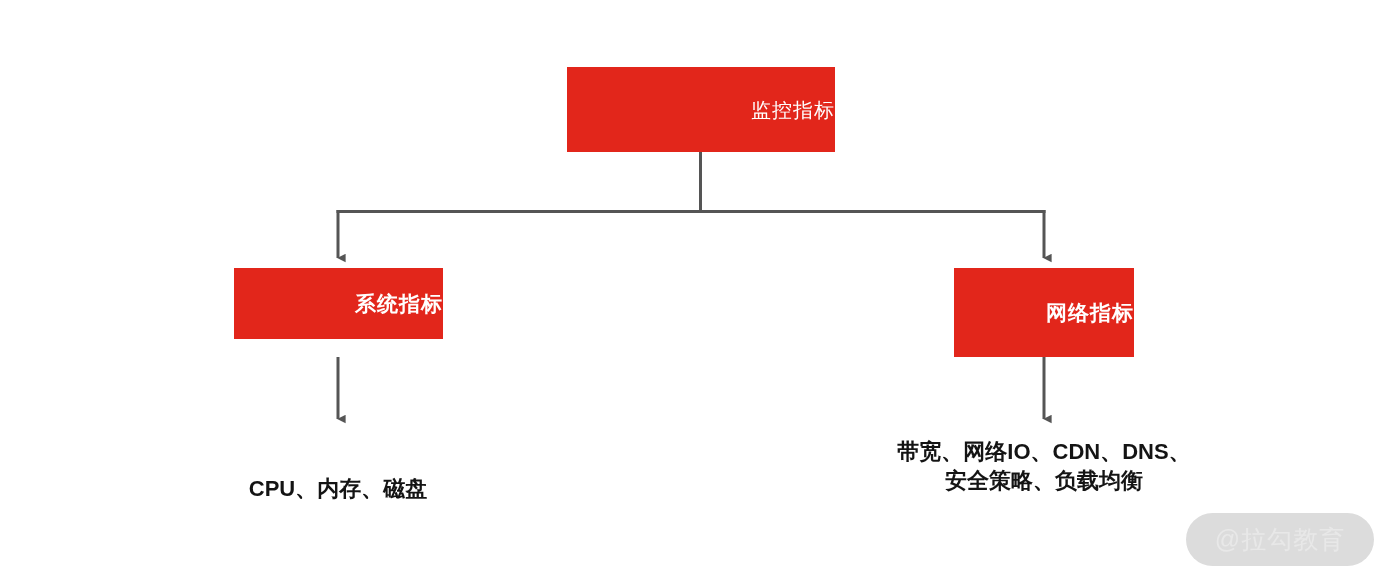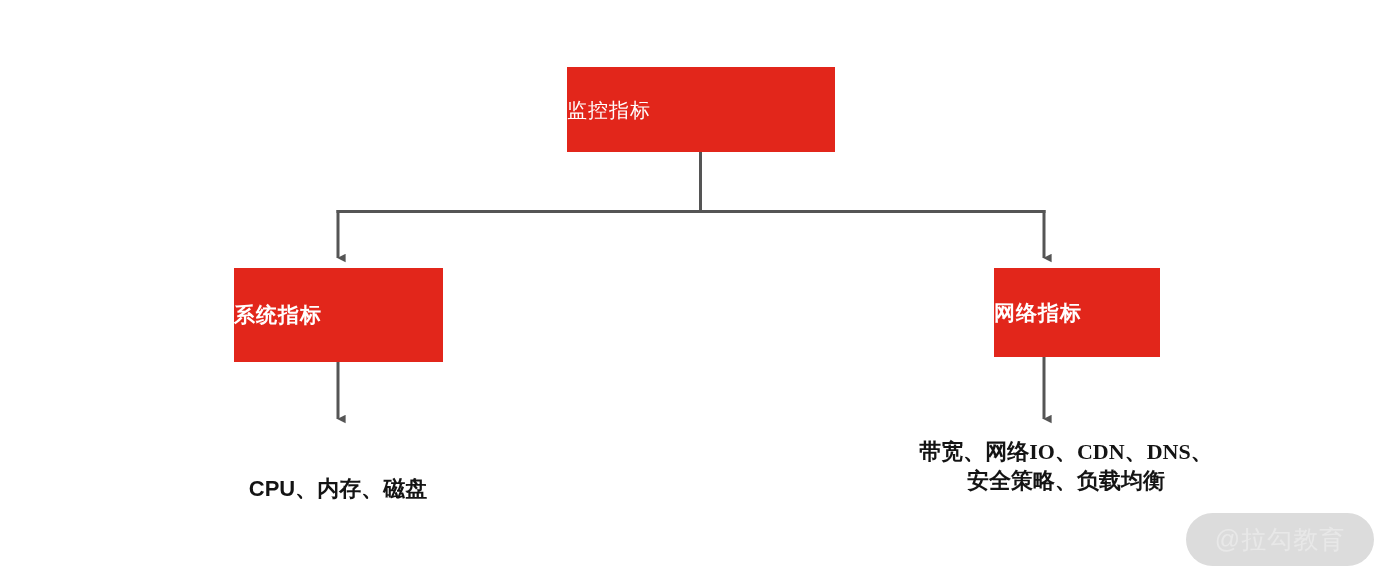--- a/index.html
+++ b/index.html
@@ -15,22 +15,23 @@
     width: 1398px;
     height: 582px;
     background: #ffffff;
     overflow: hidden;
   }
   .node-box {
     position: absolute;
     background: #e2261b;
     display: flex;
     align-items: center;
-    justify-content: flex-start;
+    justify-content: flex-end;
     box-sizing: border-box;
+    padding-left: 24px;
   }
   .node-label {
     color: #ffffff;
     font-weight: bold;
     font-size: 21px;
     letter-spacing: 1px;
     line-height: 1.2;
     white-space: nowrap;
   }
   #node-root {
@@ -40,47 +41,46 @@
     height: 85px;
   }
   #node-root .node-label {
     font-size: 20px;
     font-weight: normal;
   }
   #node-system {
     left: 234px;
     top: 268px;
     width: 209px;
-    height: 94px;
+    height: 71px;
   }
   #node-network {
-    left: 994px;
+    left: 954px;
     top: 268px;
-    width: 166px;
+    width: 180px;
     height: 89px;
   }
   .leaf-text {
     position: absolute;
     color: #141414;
     font-size: 22px;
     font-weight: bold;
     line-height: 29px;
     text-align: center;
     white-space: pre-line;
   }
   #leaf-system-text {
     left: 178px;
     top: 474px;
     width: 320px;
   }
   #leaf-network-text {
-    left: 886px;
+    left: 864px;
     top: 437px;
     width: 360px;
-    font-family: Liberation Serif, serif;
   }
   #connectors {
     position: absolute;
     left: 0;
     top: 0;
     width: 1398px;
     height: 582px;
   }
   #watermark {
     position: absolute;

